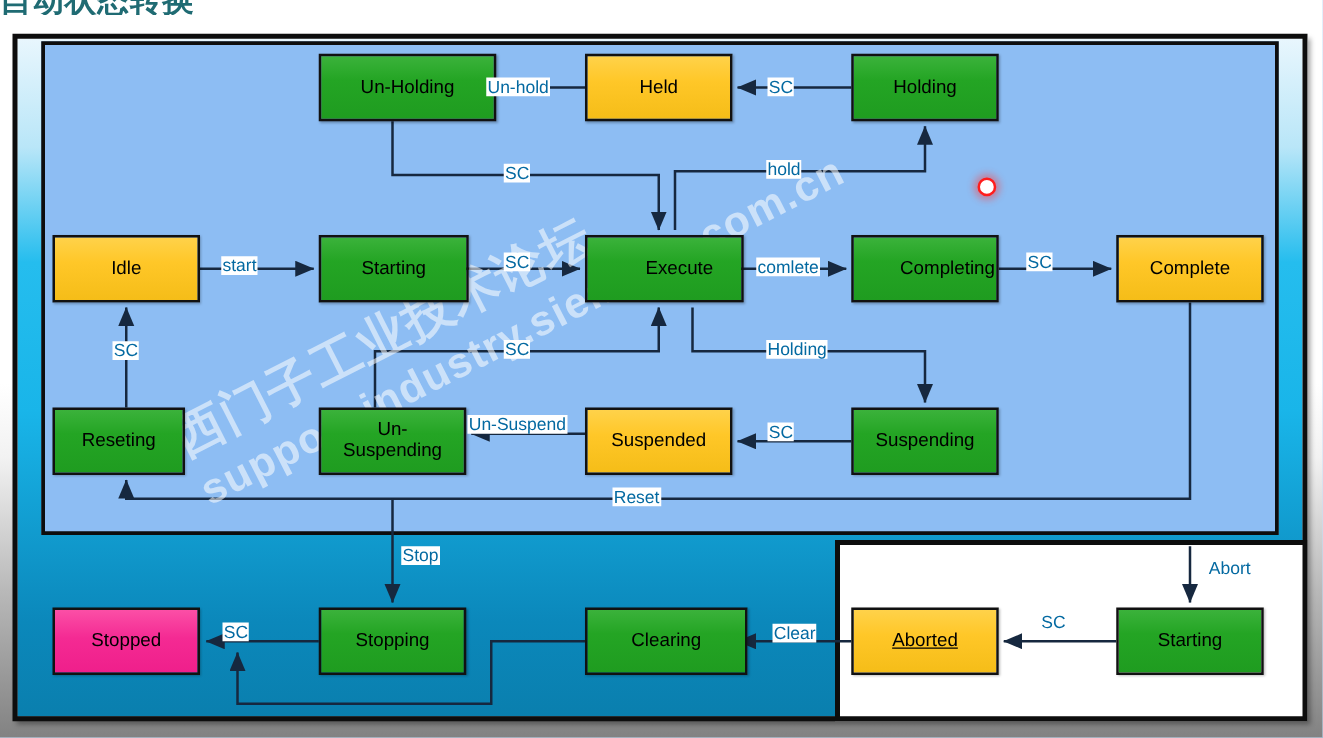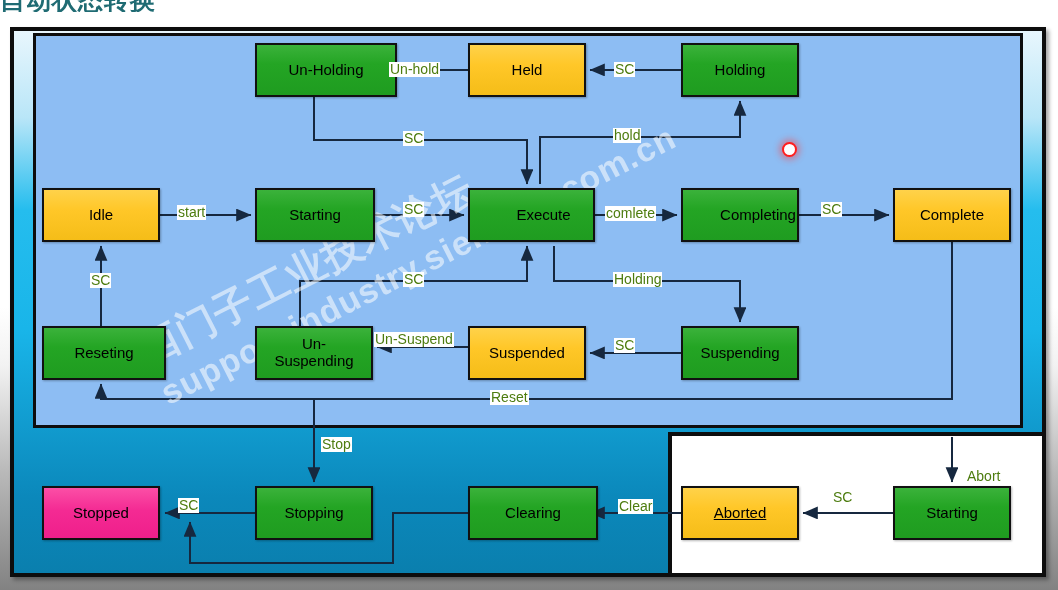--- a/index.html
+++ b/index.html
@@ -41,21 +41,21 @@
     box-shadow:1px 1px 2px rgba(0,0,0,.28);
   }
   .s-green{background:linear-gradient(180deg,#3bb23b 0%,#24a524 38%,#1f9c20 100%);}
   .s-yellow{background:linear-gradient(180deg,#ffd24a 0%,#ffc728 40%,#f5bd18 100%);}
   .s-pink{background:linear-gradient(180deg,#fb4fa6 0%,#f42a93 45%,#ef1f8b 100%);}
   
   #wires{position:absolute;left:0;top:0;width:1058px;height:590px;pointer-events:none;z-index:4;}
   
   .lbl{
     position:absolute;z-index:7;background:#ffffff;
-    font-size:14px;color:#4d7c0f;line-height:15px;padding:0 1px;white-space:nowrap;
+    font-size:14px;color:#0369a1;line-height:15px;padding:0 1px;white-space:nowrap;
   }
   .lbl.nobg{background:transparent;}
   
   #watermark{
     position:absolute;left:150px;top:175px;width:620px;height:240px;
     z-index:5;pointer-events:none;opacity:.55;
     transform:rotate(-27deg);
   }
   #watermark .wm-line{color:#ffffff;font-size:34px;font-weight:bold;letter-spacing:1px;white-space:nowrap;}
   #watermark .wm-cn{font-size:40px;}
@@ -151,21 +151,21 @@
 <div class="state s-green" style="left:468px;top:188px;width:127px;height:54px;padding-left:24px;">
     <span>Execute</span>
   </div>
 <div class="state s-green" style="left:681px;top:188px;width:118px;height:54px;padding-left:36px;">
     <span>Completing</span>
   </div>
 <div class="state s-yellow" style="left:893px;top:188px;width:118px;height:54px;">
     <span>Complete</span>
   </div>
 
-<div class="state s-green" style="left:42px;top:326px;width:124px;height:54px;">
+<div class="state s-green" style="left:42px;top:326px;width:106px;height:54px;">
     <span>Reseting</span>
   </div>
 <div class="state s-green" style="left:255px;top:326px;width:118px;height:54px;">
     <span class="ml">Un-<br>Suspending</span>
   </div>
 <div class="state s-yellow" style="left:468px;top:326px;width:118px;height:54px;">
     <span>Suspended</span>
   </div>
 <div class="state s-green" style="left:681px;top:326px;width:118px;height:54px;">
     <span>Suspending</span>
@@ -201,15 +201,15 @@
 <div class="lbl" style="left:403px;top:272px;">SC</div>
 <div class="lbl" style="left:613px;top:272px;">Holding</div>
 <div class="lbl" style="left:614px;top:338px;">SC</div>
 <div class="lbl" style="left:374px;top:332px;">Un-Suspend</div>
 <div class="lbl" style="left:490px;top:390px;">Reset</div>
 
 <div class="lbl" style="left:321px;top:437px;">Stop</div>
 <div class="lbl" style="left:178px;top:498px;">SC</div>
 <div class="lbl" style="left:618px;top:499px;">Clear</div>
 <div class="lbl nobg" style="left:832px;top:490px;">SC</div>
-<div class="lbl nobg" style="left:966px;top:469px;text-align:right;">Abort</div>
+<div class="lbl nobg" style="left:966px;top:447px;text-align:right;">Abort</div>
 
 <div id="red-dot"></div>
 
 </body></html>

